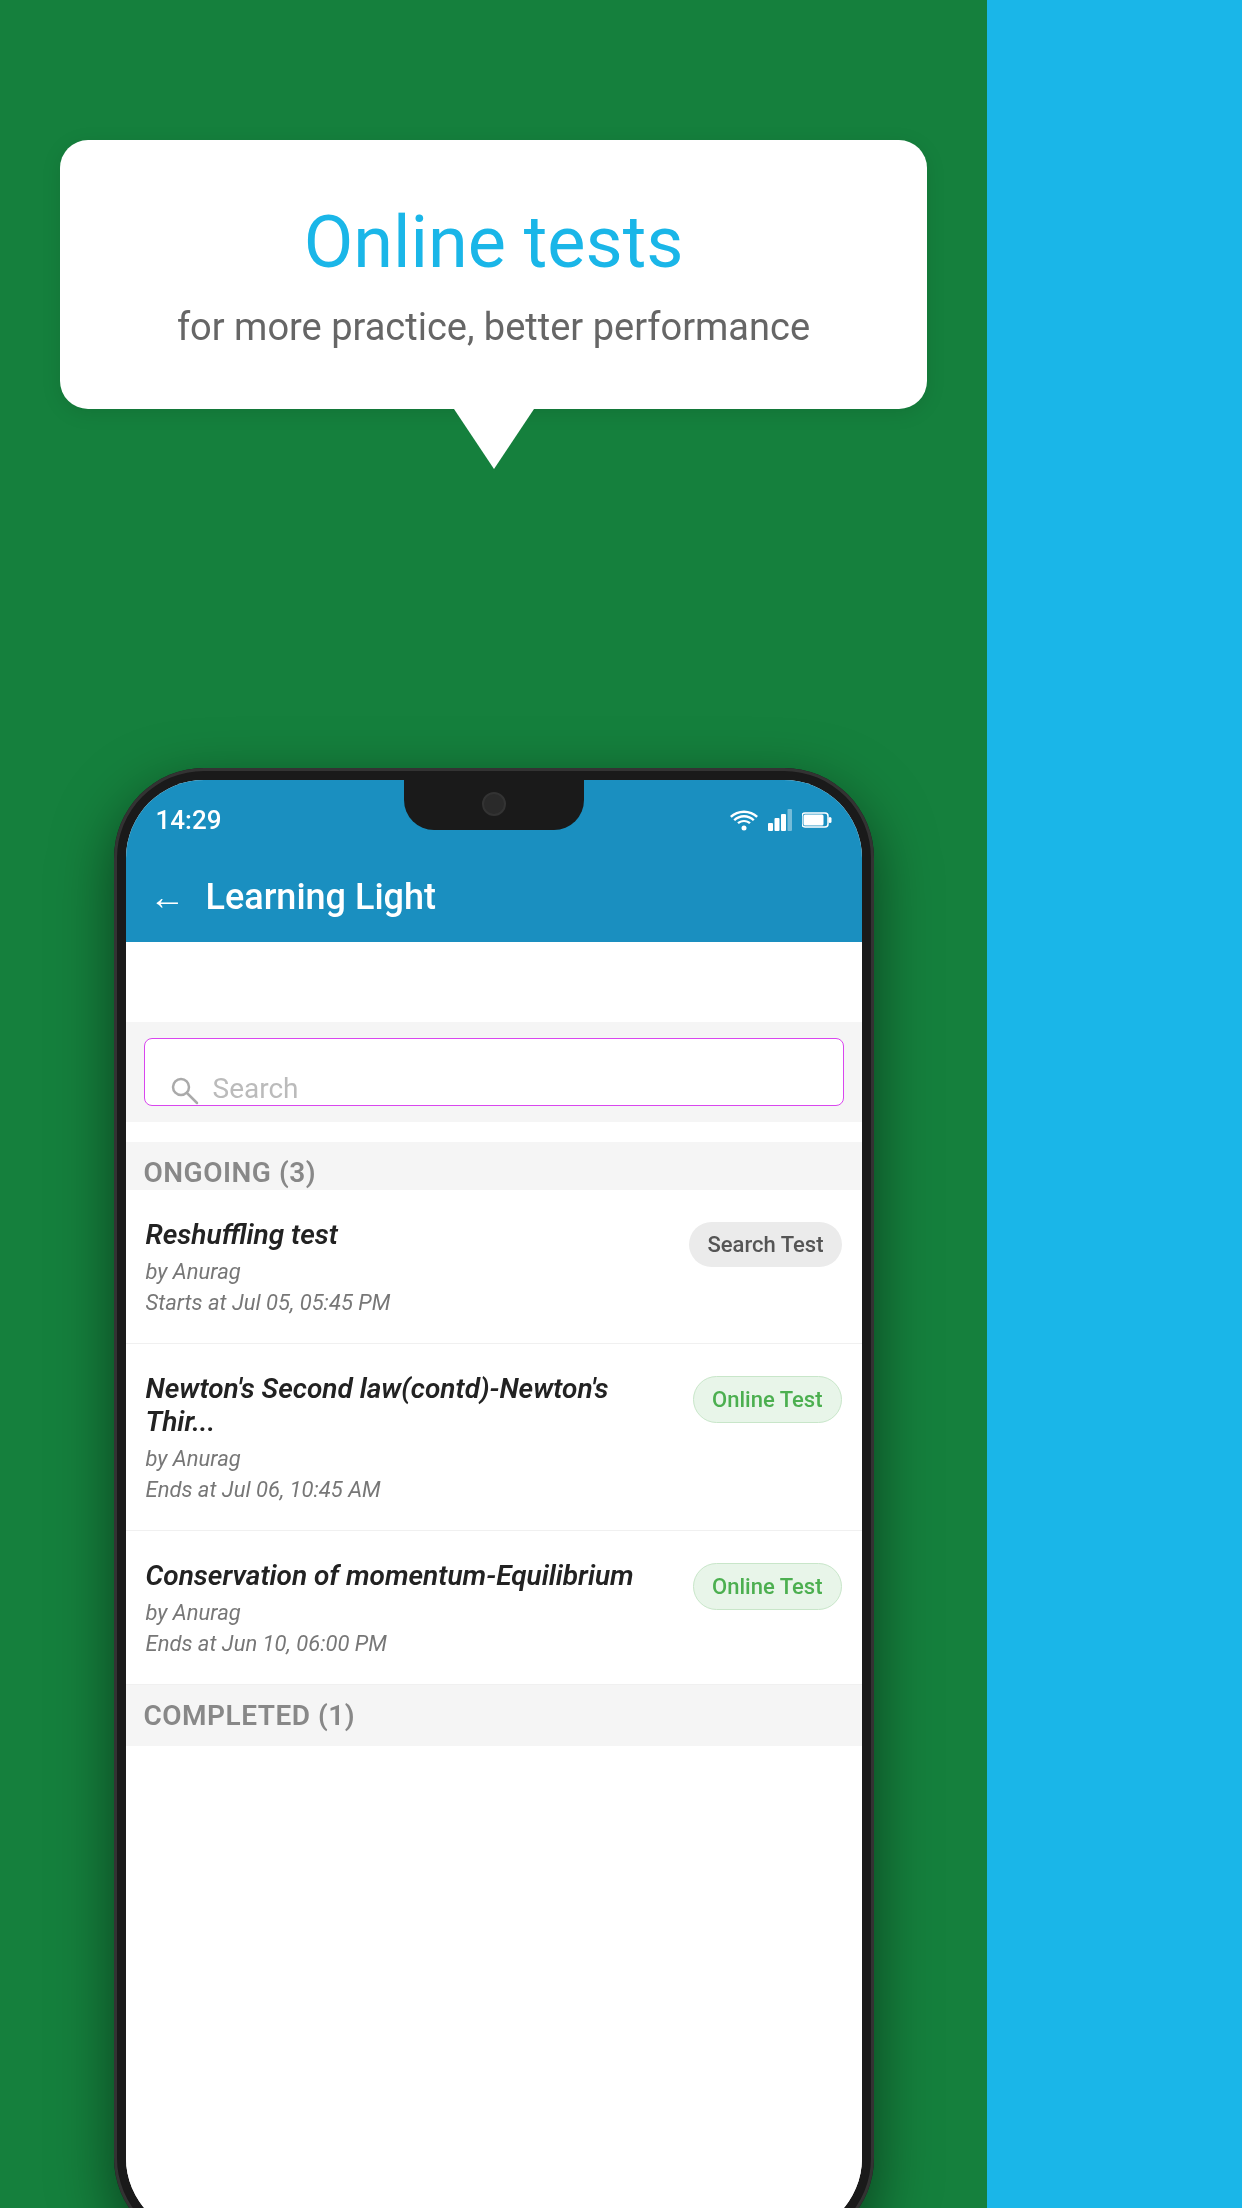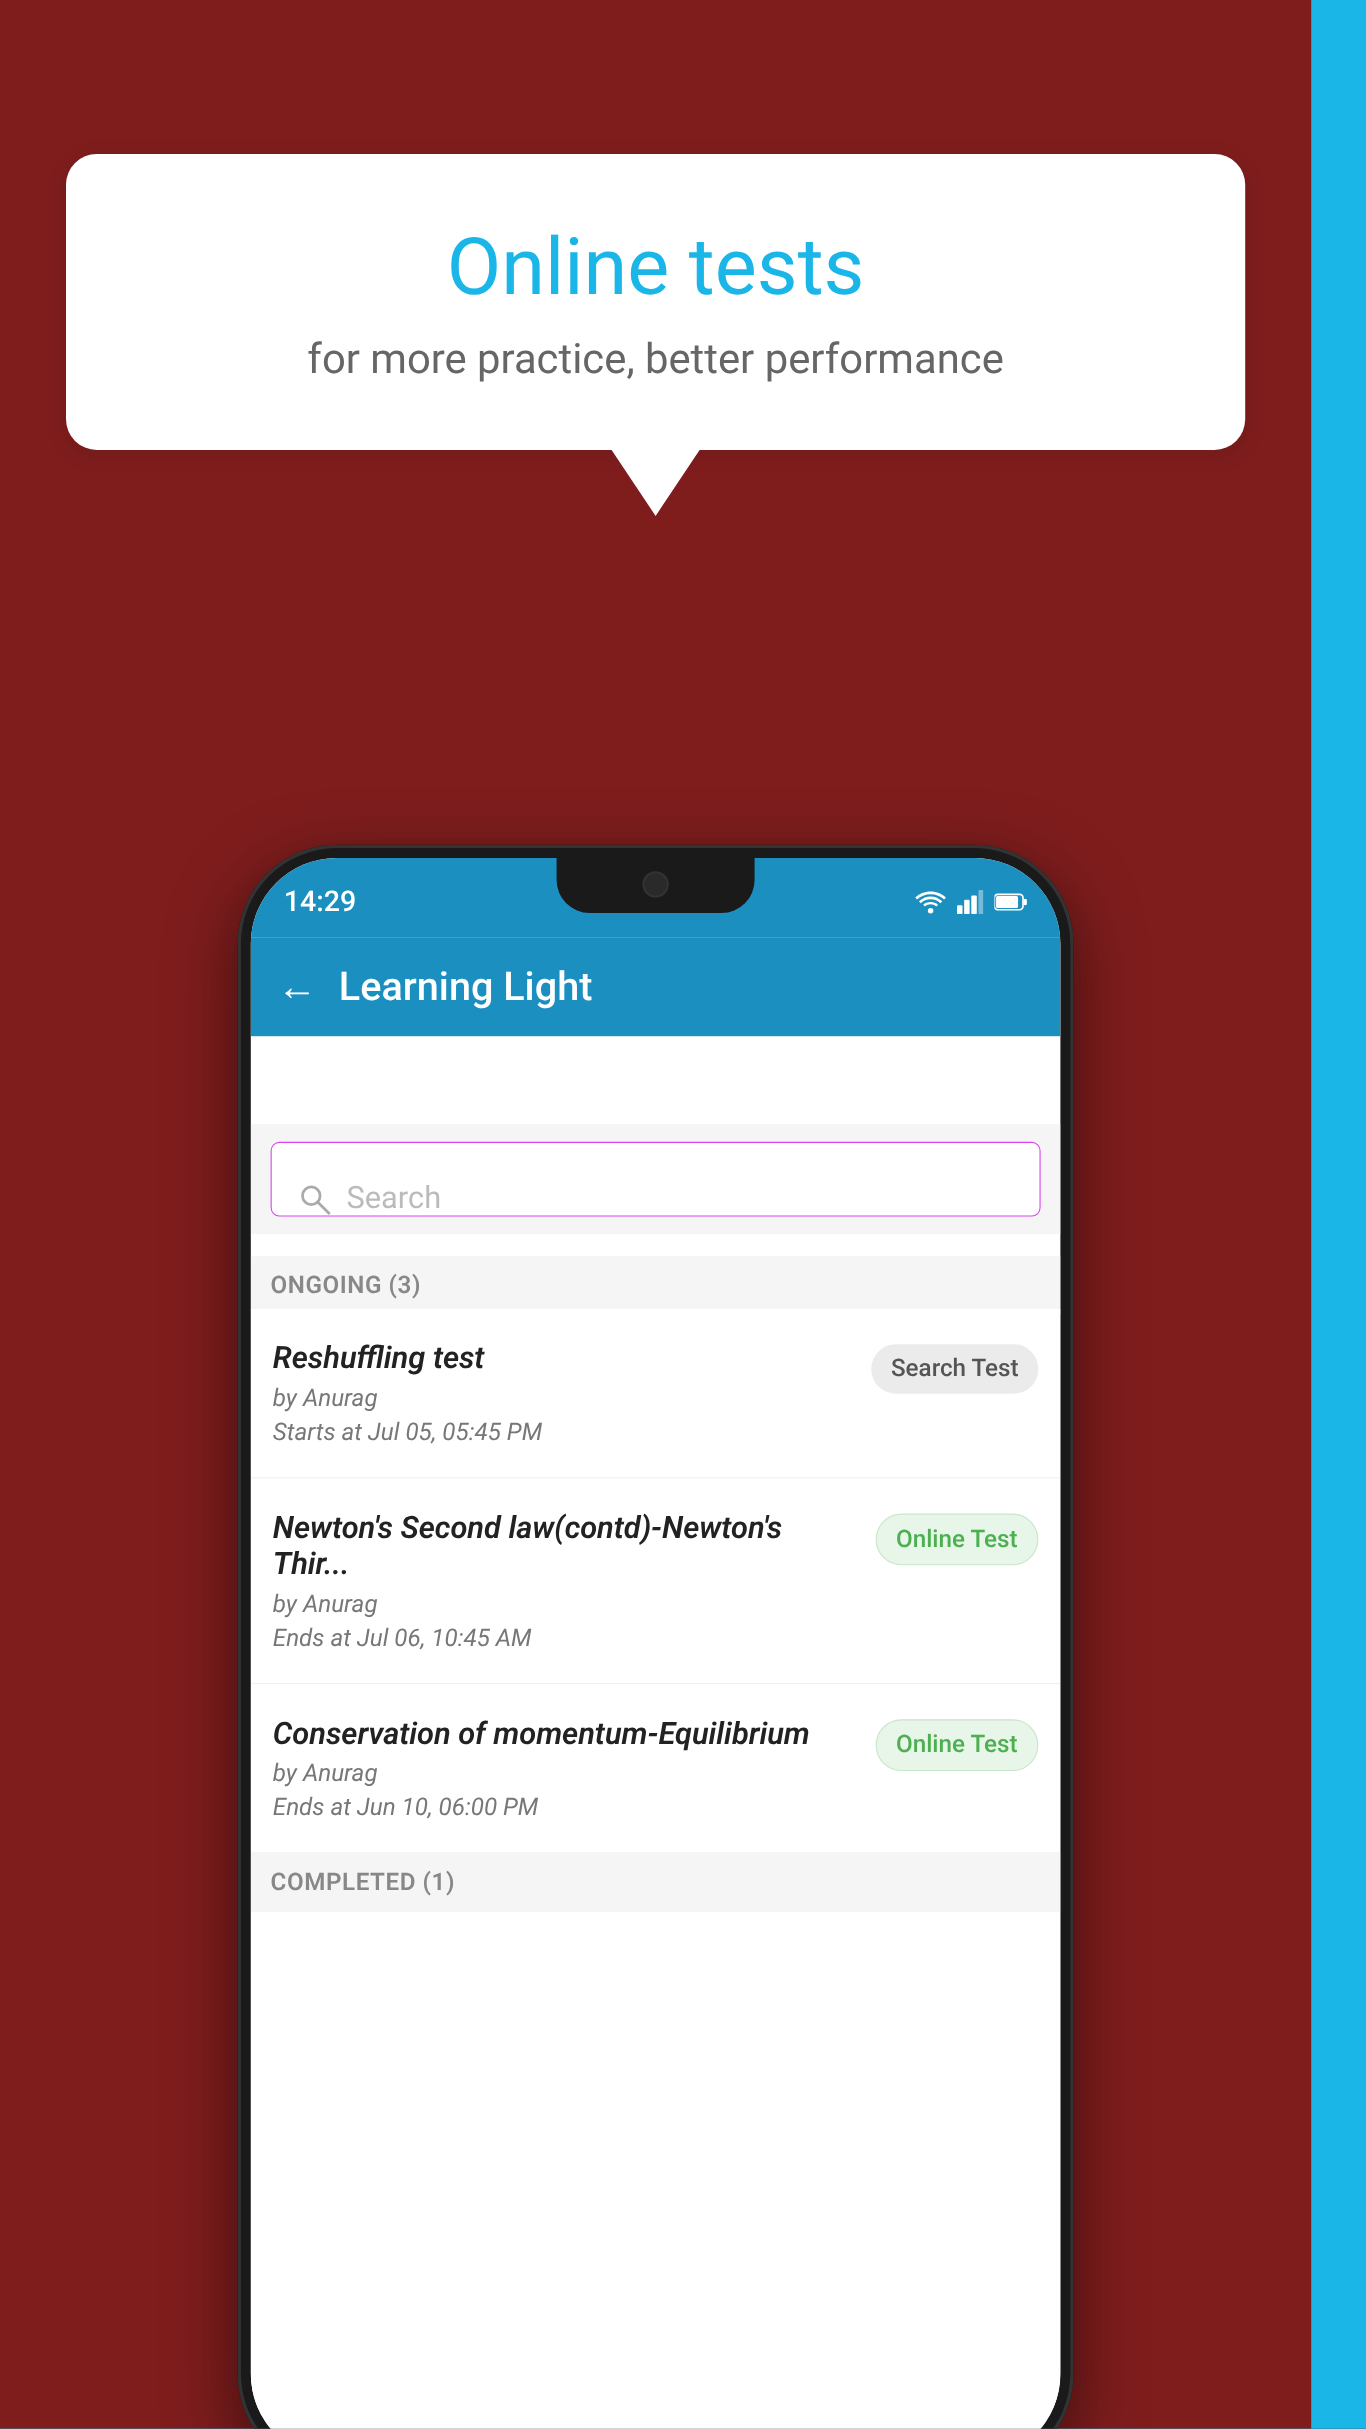--- a/index.html
+++ b/index.html
@@ -237,21 +237,21 @@
       position: absolute;
       top: 362px;
       left: 0;
       right: 0;
       padding: 14px 18px;
       background: #f5f5f5;
     }
 
     .section-title {
       color: #888;
-      font-size: 22px;
+      font-size: 28px;
       font-weight: 600;
       letter-spacing: 0.5px;
     }
 
     
     .test-list {
       position: absolute;
       top: 410px;
       left: 0;
       right: 0;
@@ -309,21 +309,21 @@
 
     .badge-online {
       background: #e8f5e9;
       color: #4caf50;
       border: 1px solid #c8e6c9;
     }
   </style>
 </head>
 <body>
 
-<div style="width:1192px;height:2208px;background:#7f1d1d;position:relative;overflow:hidden;">
+<div style="width:987px;height:2208px;background:#15803d;position:relative;overflow:hidden;">
 
   <div class="speech-bubble-container">
     <div class="speech-bubble">
       <div class="speech-bubble-title">Online tests</div>
       <div class="speech-bubble-subtitle">for more practice, better performance</div>
     </div>
     <div class="speech-bubble-arrow"></div>
   </div>
 
   <div class="phone-container">

